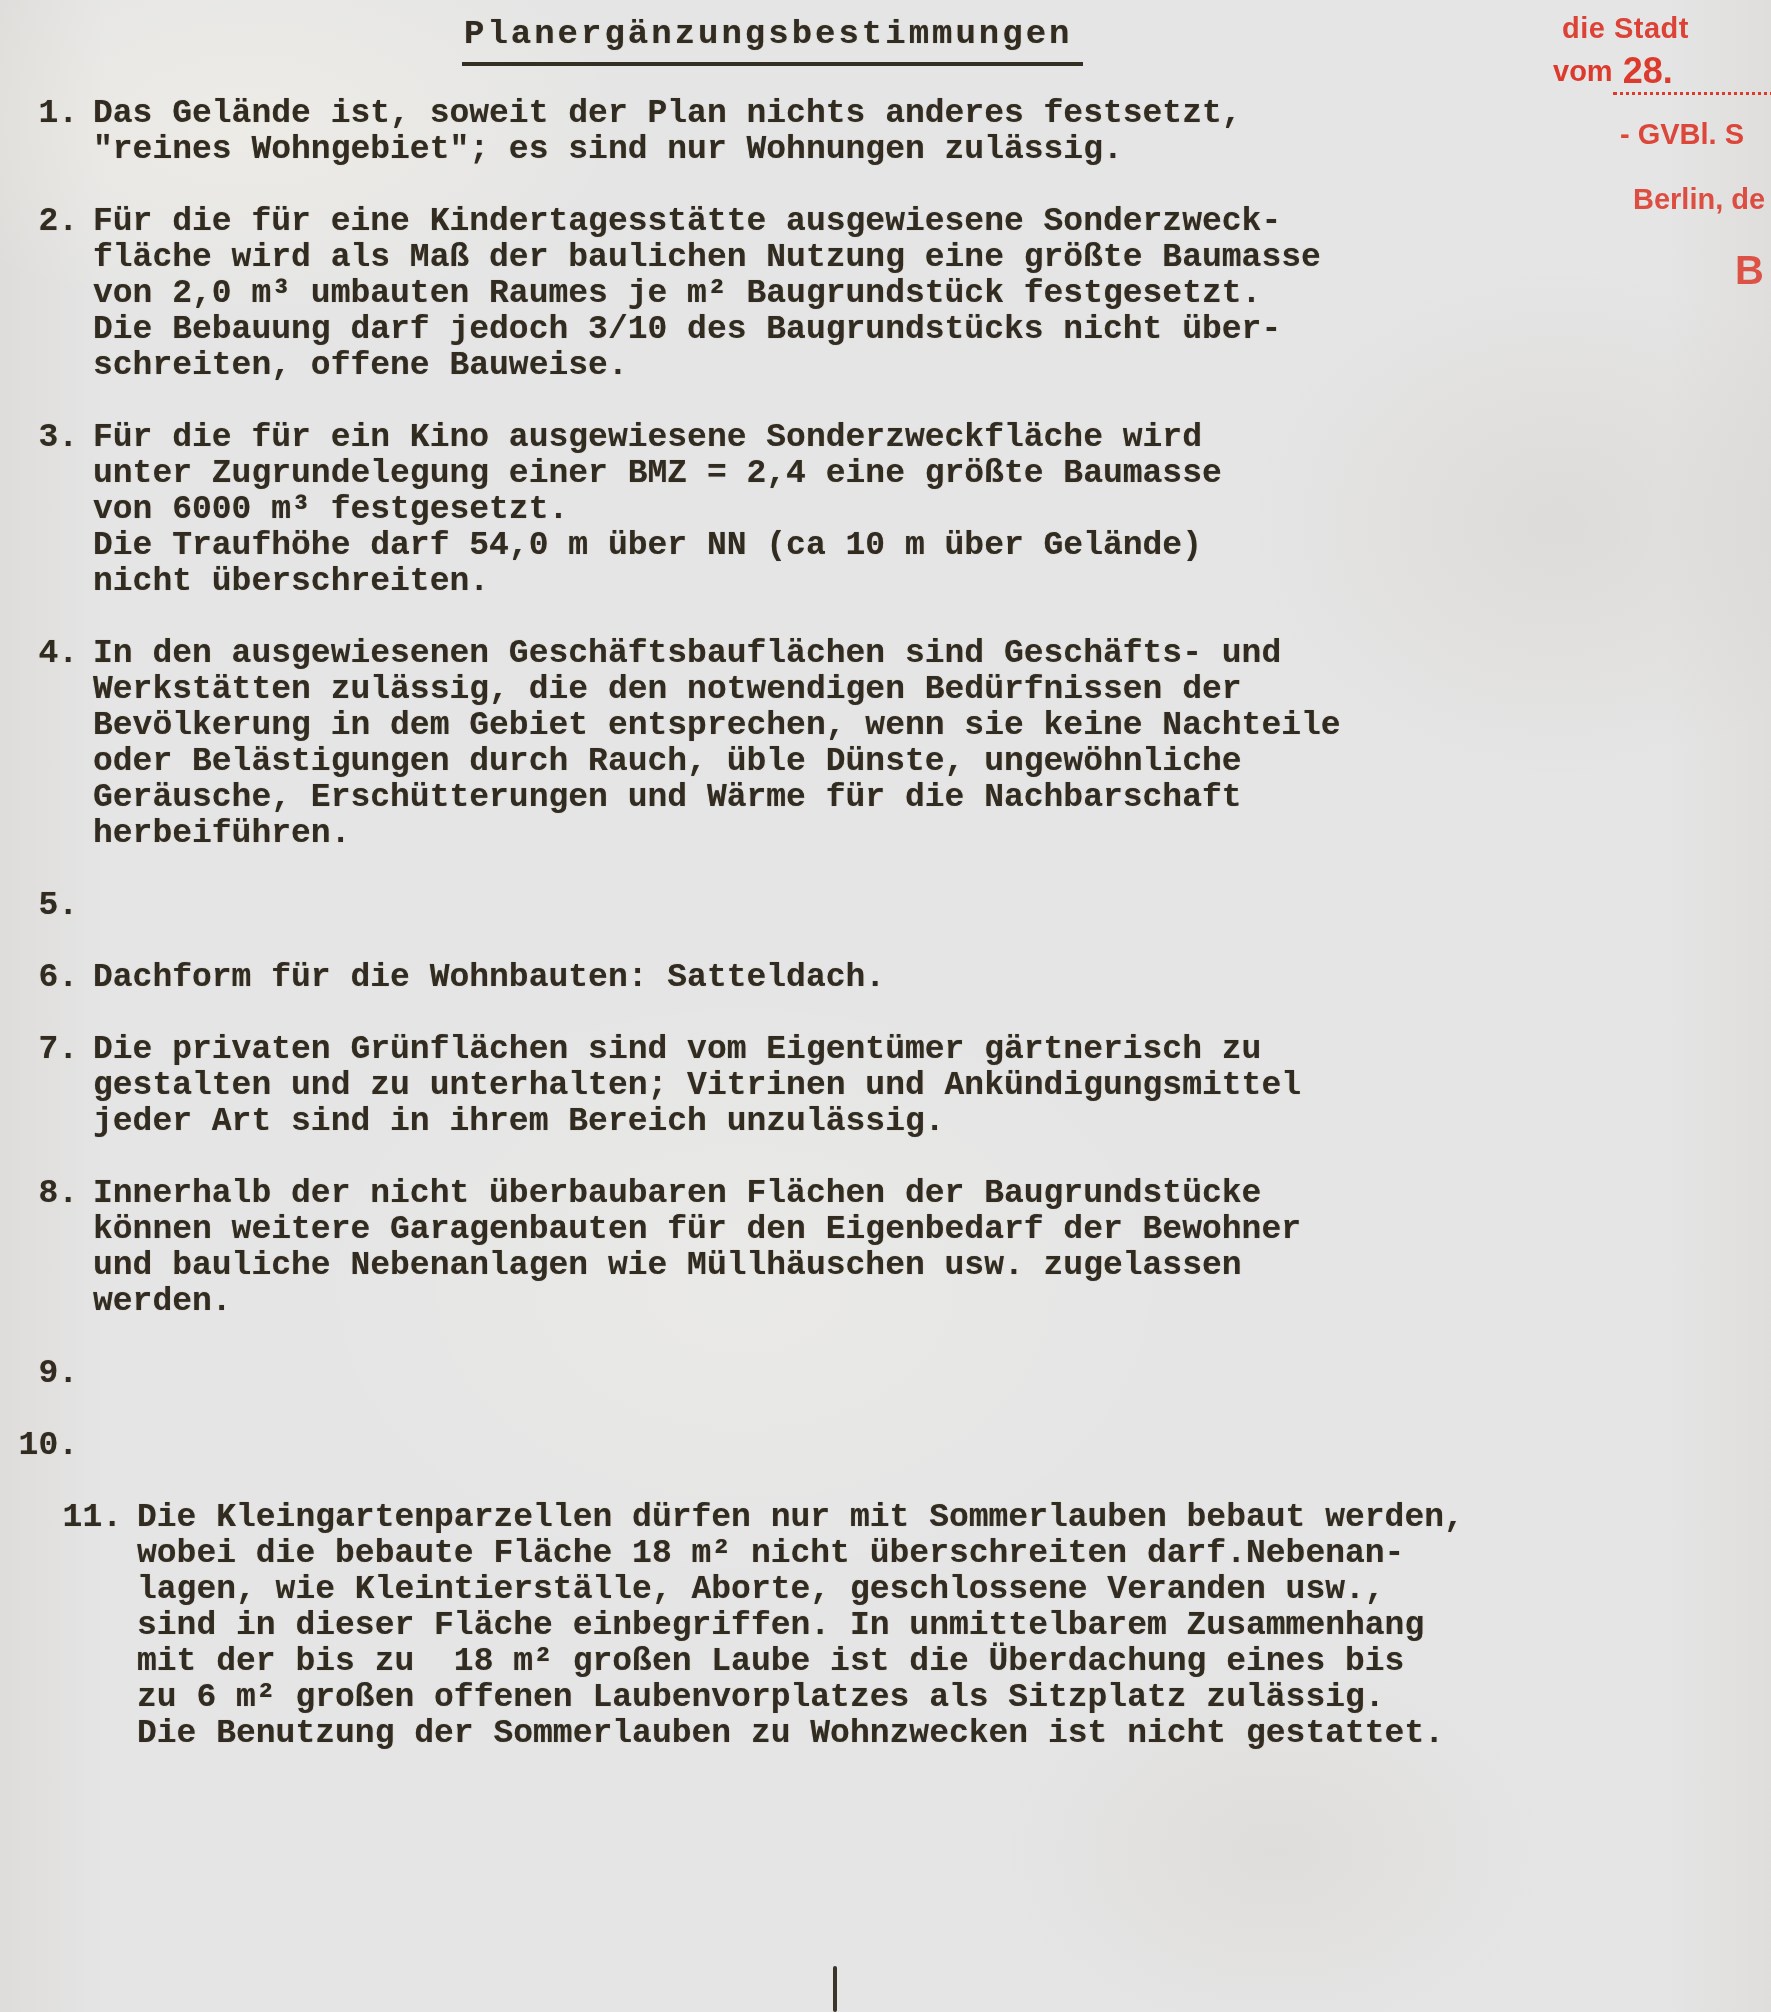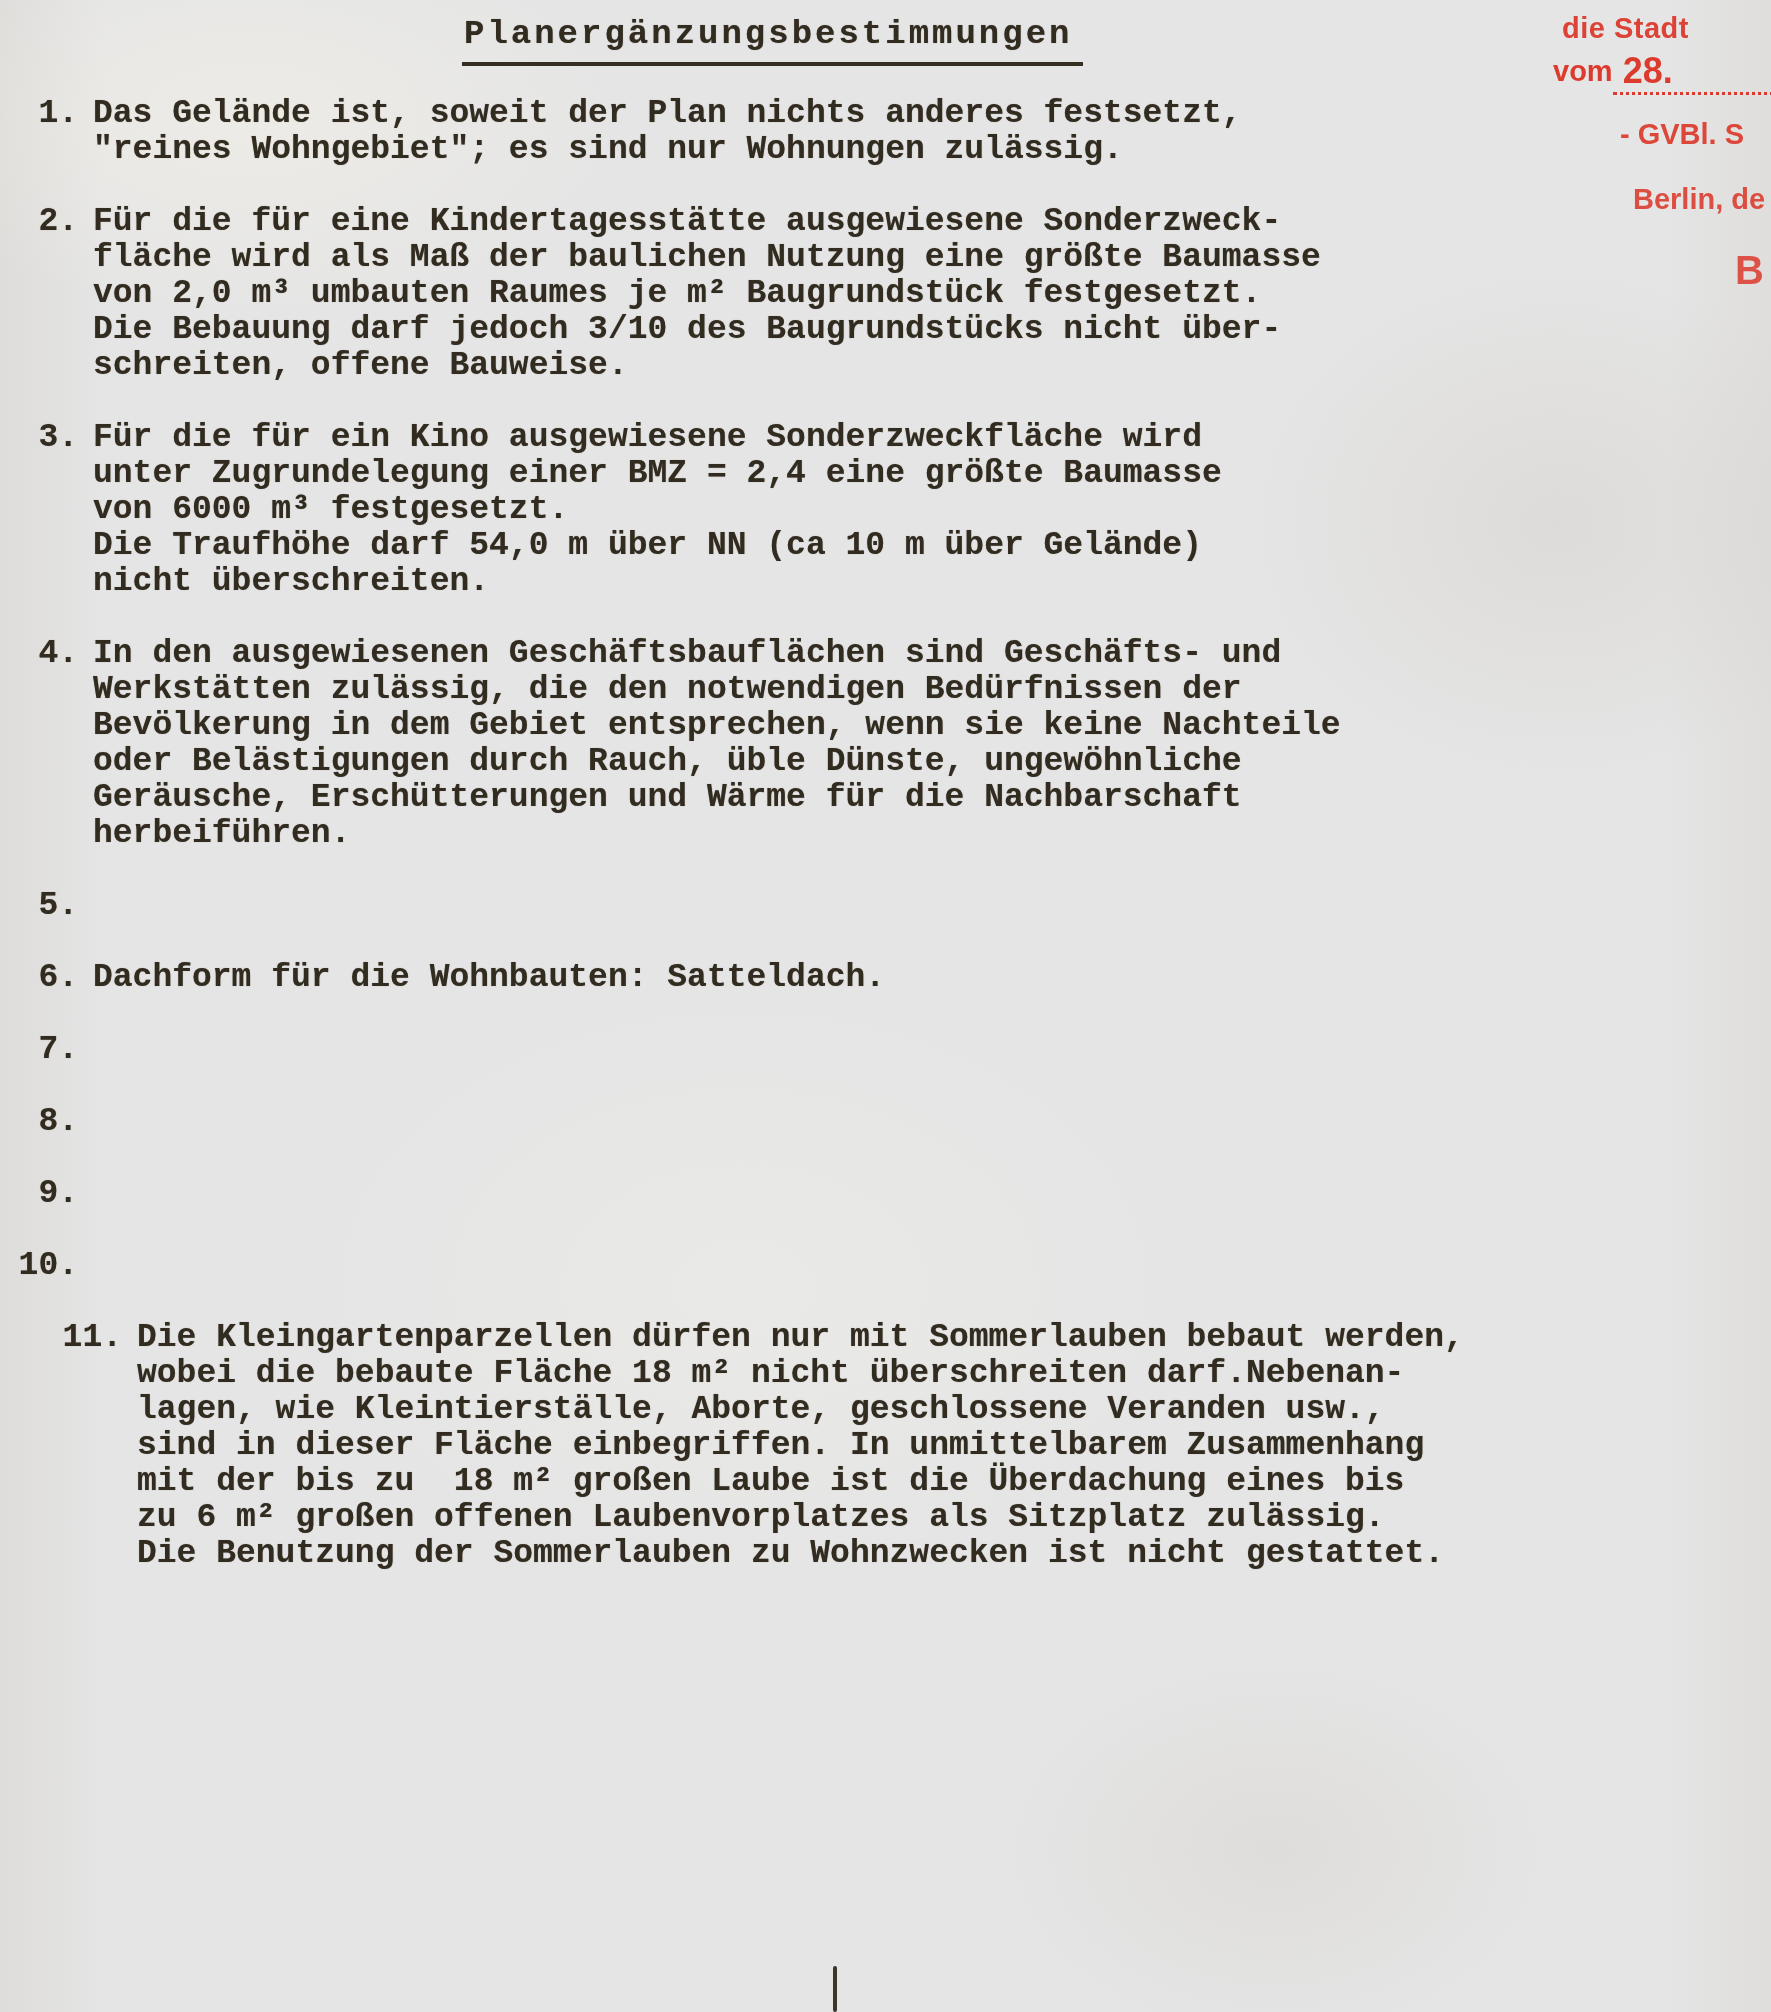--- a/index.html
+++ b/index.html
@@ -164,23 +164,30 @@
     </div>
     <div class="item">
       <div class="num">5.</div>
     </div>
     <div class="item">
       <div class="num">6.</div>
       <div class="txt">Dachform für die Wohnbauten: Satteldach.</div>
     </div>
     <div class="item">
       <div class="num">7.</div>
+      <div class="txt">Die privaten Grünflächen sind vom Eigentümer gärtnerisch zu
+gestalten und zu unterhalten; Vitrinen und Ankündigungsmittel
+jeder Art sind in ihrem Bereich unzulässig.</div>
     </div>
     <div class="item">
       <div class="num">8.</div>
+      <div class="txt">Innerhalb der nicht überbaubaren Flächen der Baugrundstücke
+können weitere Garagenbauten für den Eigenbedarf der Bewohner
+und bauliche Nebenanlagen wie Müllhäuschen usw. zugelassen
+werden.</div>
     </div>
     <div class="item">
       <div class="num">9.</div>
     </div>
     <div class="item">
       <div class="num">10.</div>
     </div>
     <div class="item">
       <div class="num">11.</div>
       <div class="txt">Die Kleingartenparzellen dürfen nur mit Sommerlauben bebaut werden,

